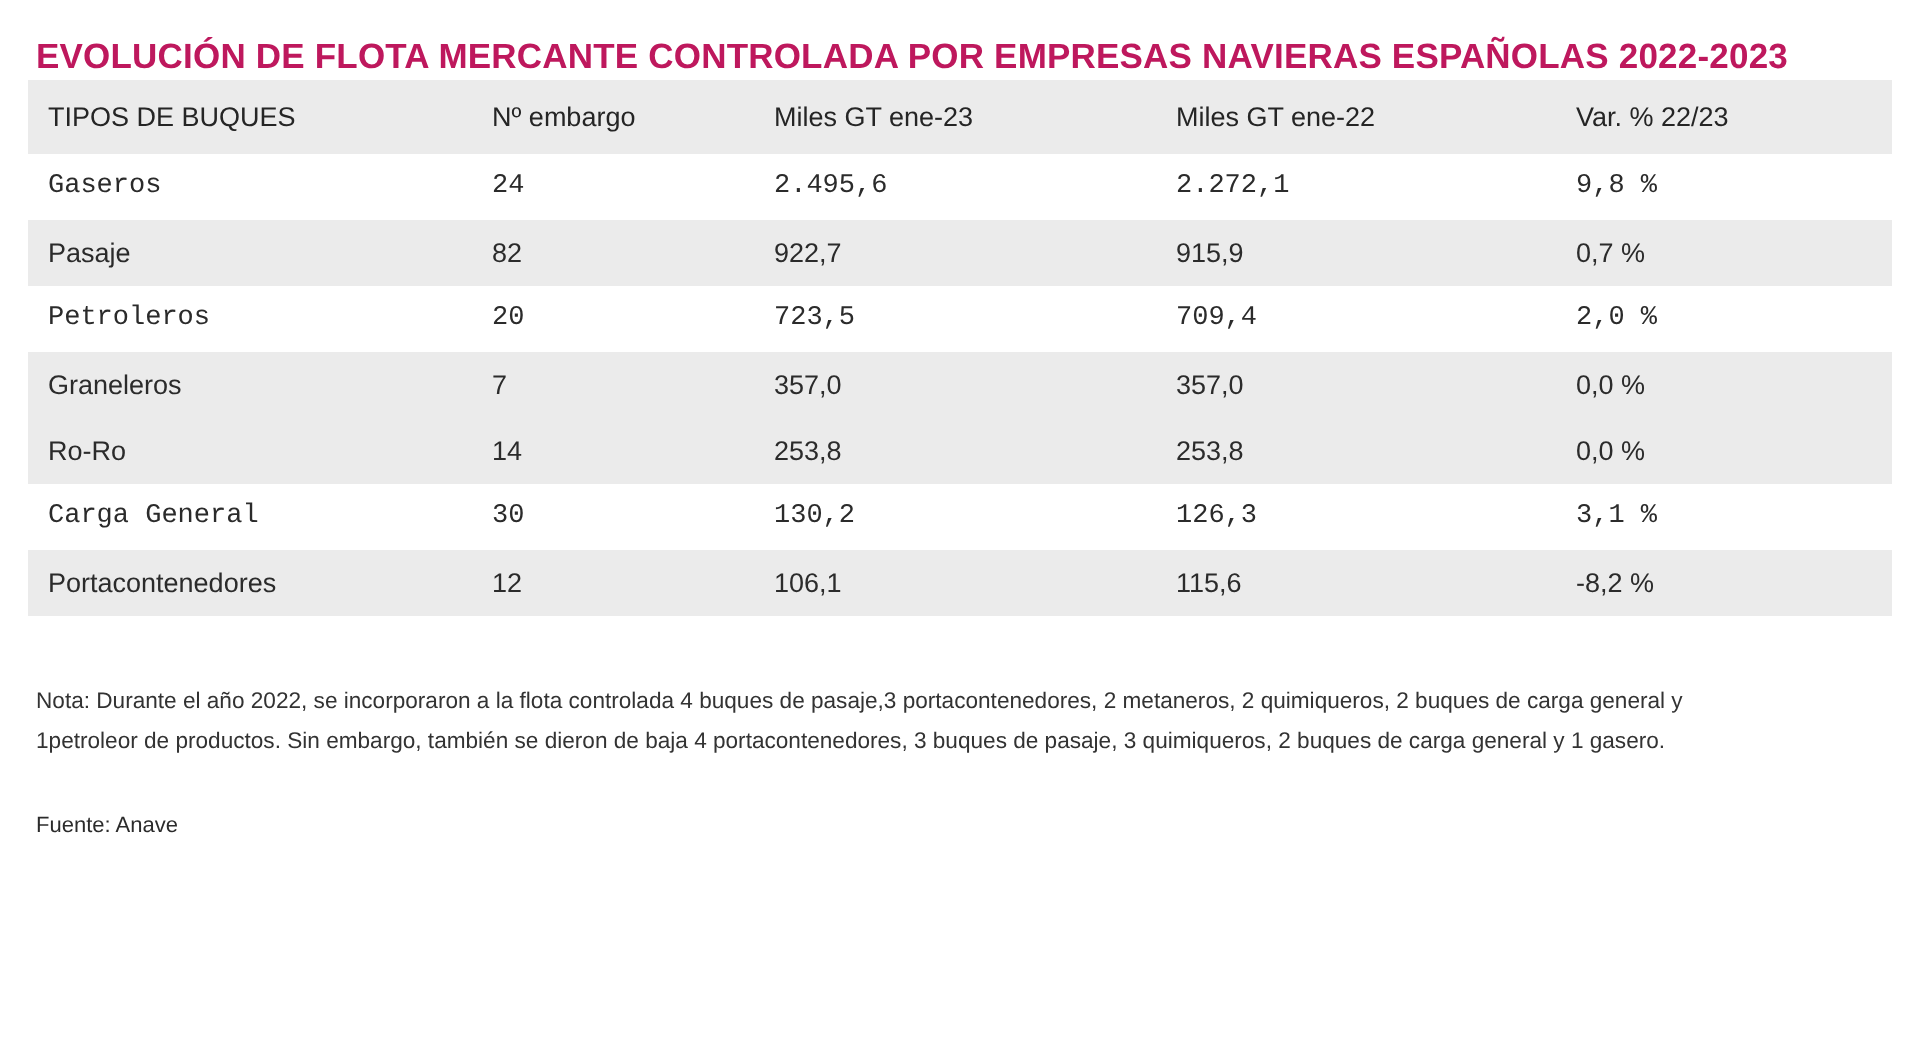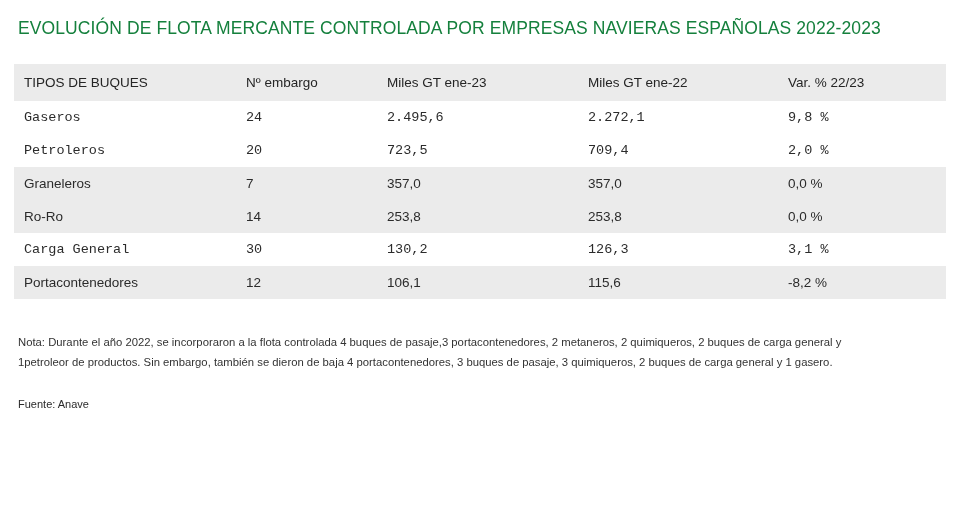--- a/index.html
+++ b/index.html
@@ -16,29 +16,28 @@
   }
   .page {
     position: relative;
     width: 960px;
     height: 524px;
     box-sizing: border-box;
     padding: 14px 14px 0 14px;
   }
   .title {
     font-size: 17.5px;
-    font-weight: normal;
-    color: #15803d;
+    font-weight: bold;
+    color: #be185d;
     letter-spacing: 0.1px;
     line-height: 1.25;
     margin: 4px 0 0 4px;
     white-space: nowrap;
   }
   table.fleet {
-    margin-top: 24px;
     border-collapse: collapse;
     width: 932px;
     table-layout: fixed;
     font-size: 13.5px;
   }
   table.fleet col.c0 { width: 222px; }
   table.fleet col.c1 { width: 141px; }
   table.fleet col.c2 { width: 201px; }
   table.fleet col.c3 { width: 200px; }
   table.fleet col.c4 { width: 168px; }
@@ -104,20 +103,27 @@
       </tr>
     </thead>
     <tbody>
       <tr class="odd">
         <td>Gaseros</td>
         <td>24</td>
         <td>2.495,6</td>
         <td>2.272,1</td>
         <td>9,8 %</td>
       </tr>
+      <tr class="even">
+        <td>Pasaje</td>
+        <td>82</td>
+        <td>922,7</td>
+        <td>915,9</td>
+        <td>0,7 %</td>
+      </tr>
       <tr class="odd">
         <td>Petroleros</td>
         <td>20</td>
         <td>723,5</td>
         <td>709,4</td>
         <td>2,0 %</td>
       </tr>
       <tr class="even">
         <td>Graneleros</td>
         <td>7</td>

